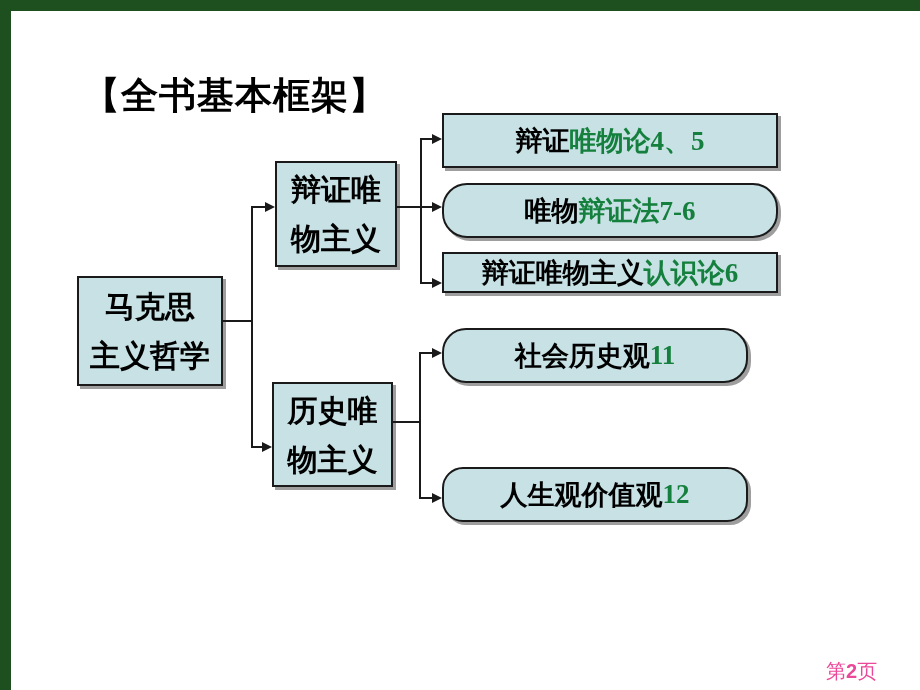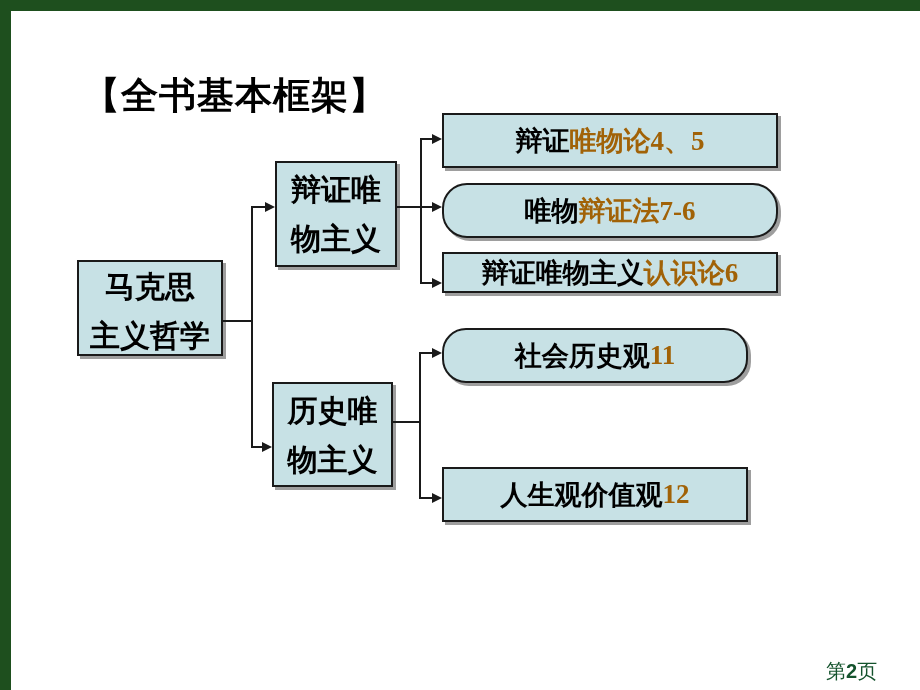--- a/index.html
+++ b/index.html
@@ -32,29 +32,29 @@
     box-sizing:border-box;
     color:#000;
     display:flex;flex-direction:column;
     align-items:center;justify-content:center;
     font-weight:bold;
     text-align:center;
     font-family:Liberation Serif, serif;
   }
   .node.two-line{font-size:30px;line-height:49px;}
   .node.leaf{font-size:27px;flex-direction:row;white-space:nowrap;}
-  .node .red{color:#a16207;}
-  .node-root   {left:77px; top:260px;width:146px;height:96px;justify-content:space-between;}
+  .node .red{color:#15803d;}
+  .node-root   {left:77px; top:276px;width:146px;height:110px;}
   .node-branch1{left:275px;top:161px;width:122px;height:106px;}
   .node-branch2{left:272px;top:382px;width:121px;height:105px;}
   .node-leaf1{left:442px;top:113px;width:336px;height:55px;}
   .node-leaf2{left:442px;top:183px;width:336px;height:55px;border-radius:25px;}
   .node-leaf3{left:442px;top:252px;width:336px;height:41px;}
   .node-leaf4{left:442px;top:328px;width:306px;height:55px;border-radius:24px;}
-  .node-leaf5{left:442px;top:467px;width:306px;height:55px;}
+  .node-leaf5{left:442px;top:467px;width:306px;height:55px;border-radius:21px;}
   .cline{position:absolute;background:#1a1a1a;}
   .arrow{
     position:absolute;width:0;height:0;
     border-top:5px solid transparent;
     border-bottom:5px solid transparent;
     border-left:10px solid #1a1a1a;
   }
   
   .l-root-h  {left:223px;top:320px;width:29px;height:2px;}
   .l-left-v  {left:251px;top:206px;width:2px;height:242px;}
@@ -73,21 +73,21 @@
   
   .l-b2out-h {left:393px;top:421px;width:28px;height:2px;}
   .l-rb-v    {left:419px;top:352px;width:2px;height:147px;}
   .l-leaf4-h {left:419px;top:352px;width:13px;height:2px;}
   .a-leaf4   {left:432px;top:348px;}
   .l-leaf5-h {left:419px;top:497px;width:13px;height:2px;}
   .a-leaf5   {left:432px;top:493px;}
   .page-footer{
     position:absolute;left:826px;top:658px;
     font-family:"Liberation Serif","DejaVu Serif",serif;
-    font-size:20px;color:#14532d;white-space:nowrap;
+    font-size:20px;color:#ec4899;white-space:nowrap;
   }
   .page-footer .num{font-family:"Liberation Sans",sans-serif;font-weight:bold;}
 </style>
 </head>
 <body>
 
 <div class="slide">
 
   <div class="frame-bar-top"></div>
   <div class="frame-bar-left"></div>

